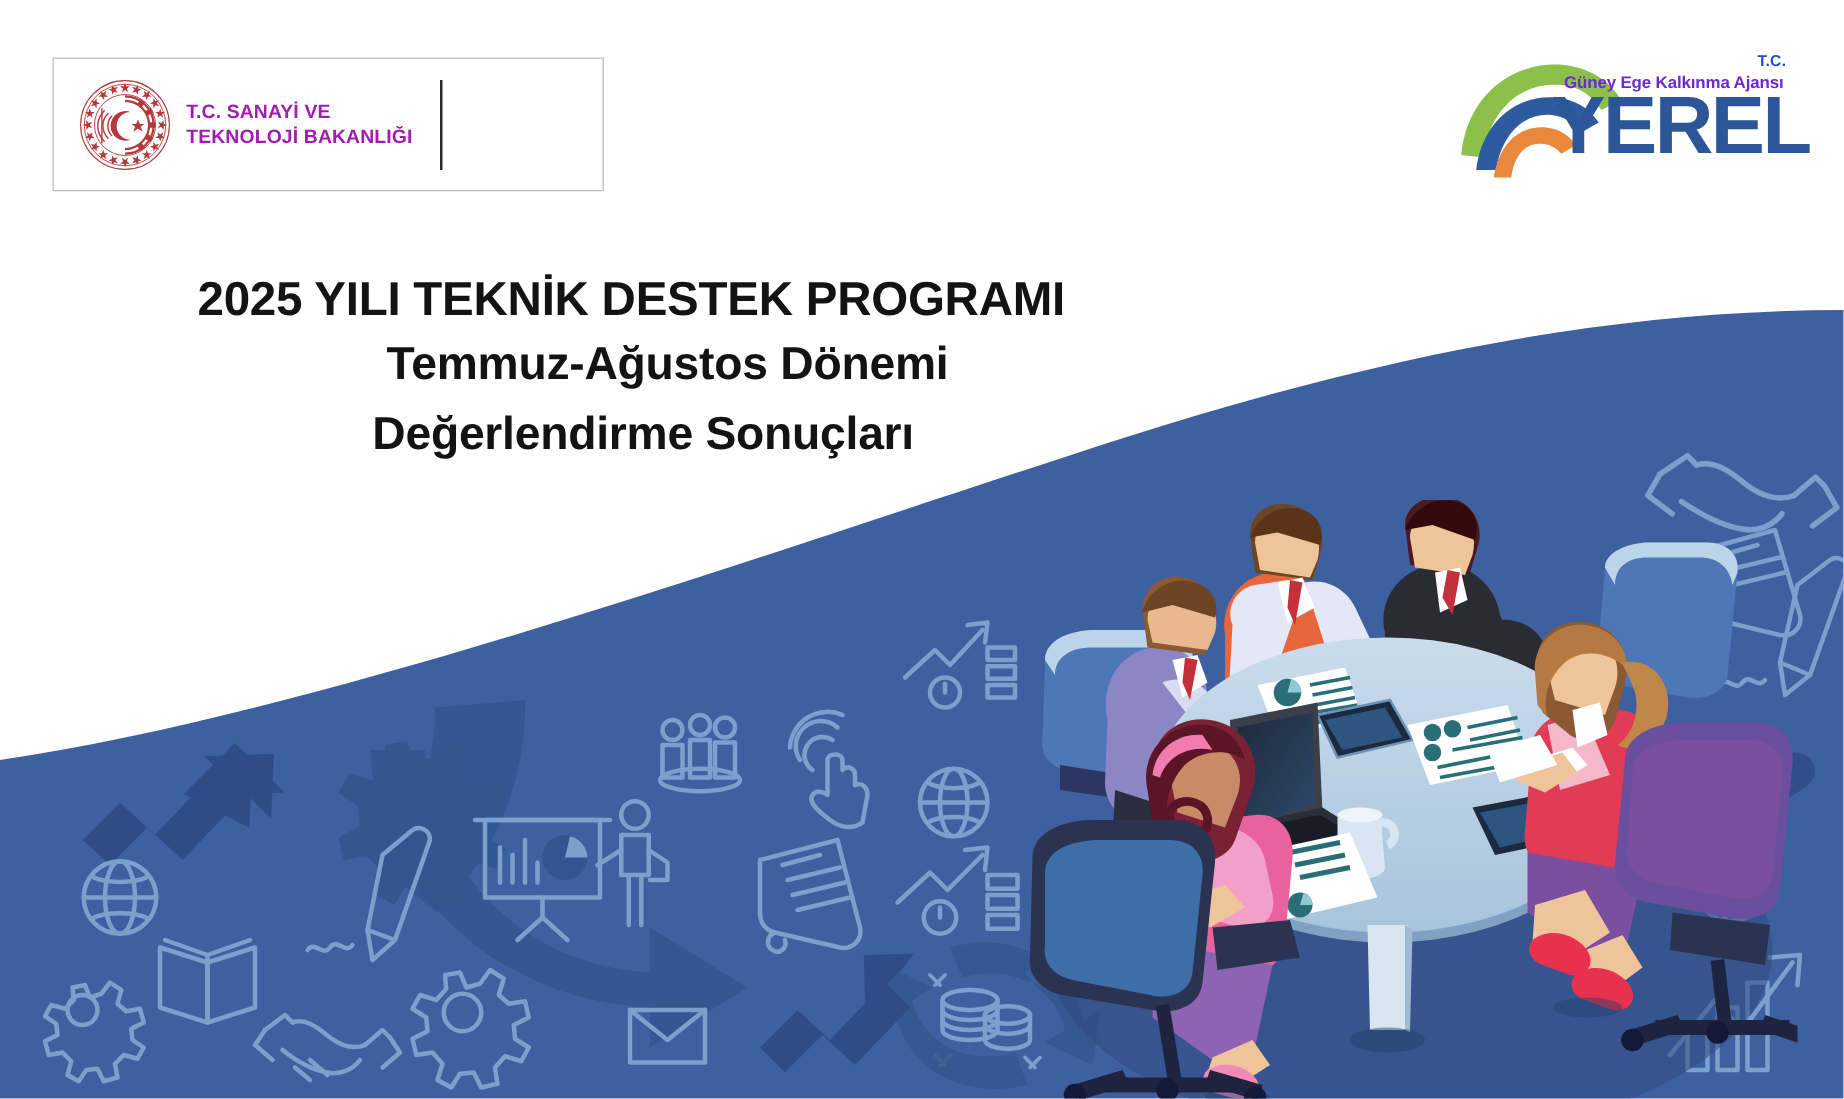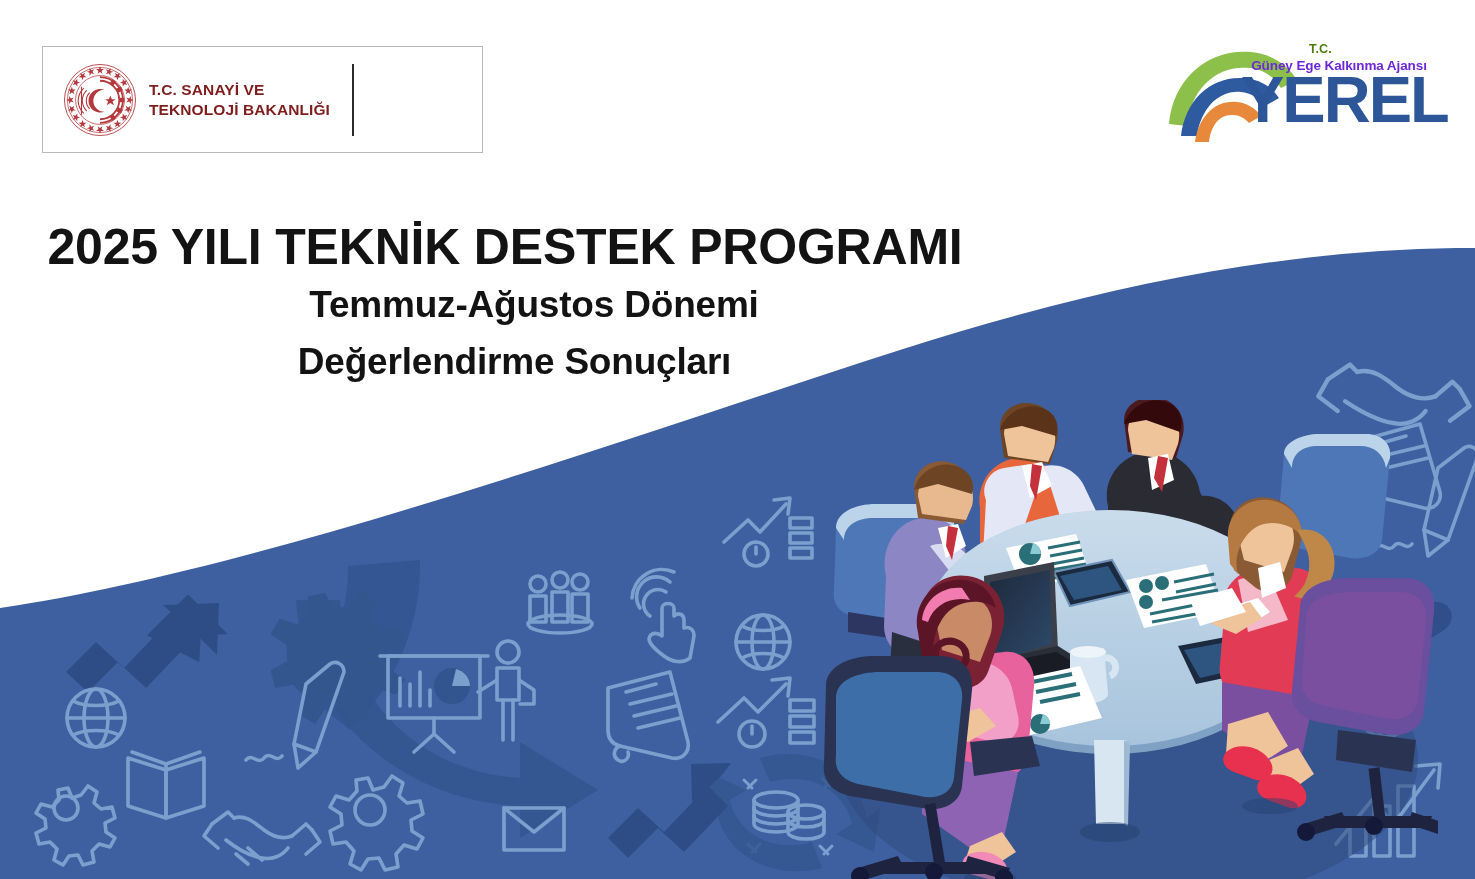--- a/index.html
+++ b/index.html
@@ -20,54 +20,54 @@
   
   #logo-ministry-box {
     position:absolute; left:42px; top:46px; width:441px; height:107px;
     background:#fff; border:1px solid #b9b9b9;
     display:flex; align-items:center;
   }
   #ministry-emblem { flex:0 0 auto; margin-left:20px; }
   #ministry-text {
     flex:0 0 auto; margin-left:12px;
     font-weight:bold; font-size:15.5px; line-height:1.28;
-    letter-spacing:.1px; color:#7f1d1d; white-space:pre-line;
+    letter-spacing:.1px; color:#a21caf; white-space:pre-line;
   }
   #ministry-divider {
     flex:0 0 auto; width:2px; height:72px; background:#2b2b2b; margin-left:22px;
   }
   #logo-hamle { flex:0 0 auto; margin-left:16px; display:flex; align-items:flex-start; }
   #hamle-hash { flex:0 0 auto; }
   #hamle-words {
     margin-left:4px; margin-top:17px;
     font-weight:bold; font-style:italic; font-size:15px; line-height:1.02;
     letter-spacing:.3px; color:#111; transform:scaleX(.82); transform-origin:left top;
     white-space:pre-line;
   }
 
   #logo-geka { position:absolute; right:44px; top:40px; width:268px; height:110px; }
   #geka-tc {
-    position:absolute; left:146px; top:2px; width:120px; text-align:left;
-    font-weight:bold; font-size:12.5px; color:#4d7c0f; letter-spacing:.2px;
+    position:absolute; left:146px; top:2px; width:120px; text-align:right;
+    font-weight:bold; font-size:12.5px; color:#1d4ed8; letter-spacing:.2px;
   }
   #geka-sub {
     position:absolute; left:84px; top:18px; width:184px; text-align:center;
     font-weight:bold; font-size:13.5px; color:#6d28d9; letter-spacing:-.1px;
     white-space:nowrap;
   }
   #geka-word {
     position:absolute; left:78px; top:27px; width:196px;
     font-weight:bold; font-size:65px; line-height:1; color:#2d5699;
     letter-spacing:-2px; font-family:"Liberation Sans","DejaVu Sans",sans-serif;
   }
 
   
   #title-block { position:absolute; left:0; top:218px; width:1010px; text-align:center; }
   .title-line { color:#131313; font-weight:bold; white-space:nowrap; }
-  #title-line-1 { font-size:50px; letter-spacing:-.2px; line-height:1.18; }
+  #title-line-1 { font-size:38px; letter-spacing:-.2px; line-height:1.18; }
   #title-line-2 { font-size:37px; letter-spacing:-.2px; line-height:1.5; padding-left:58px; }
   #title-line-3 { font-size:37px; letter-spacing:-.2px; line-height:1.55; padding-left:19px; }
 
   
   #illustration { position:absolute; left:818px; top:400px; width:620px; height:479px; }
 </style>
 </head>
 <body>
 
 <div id="slide">

